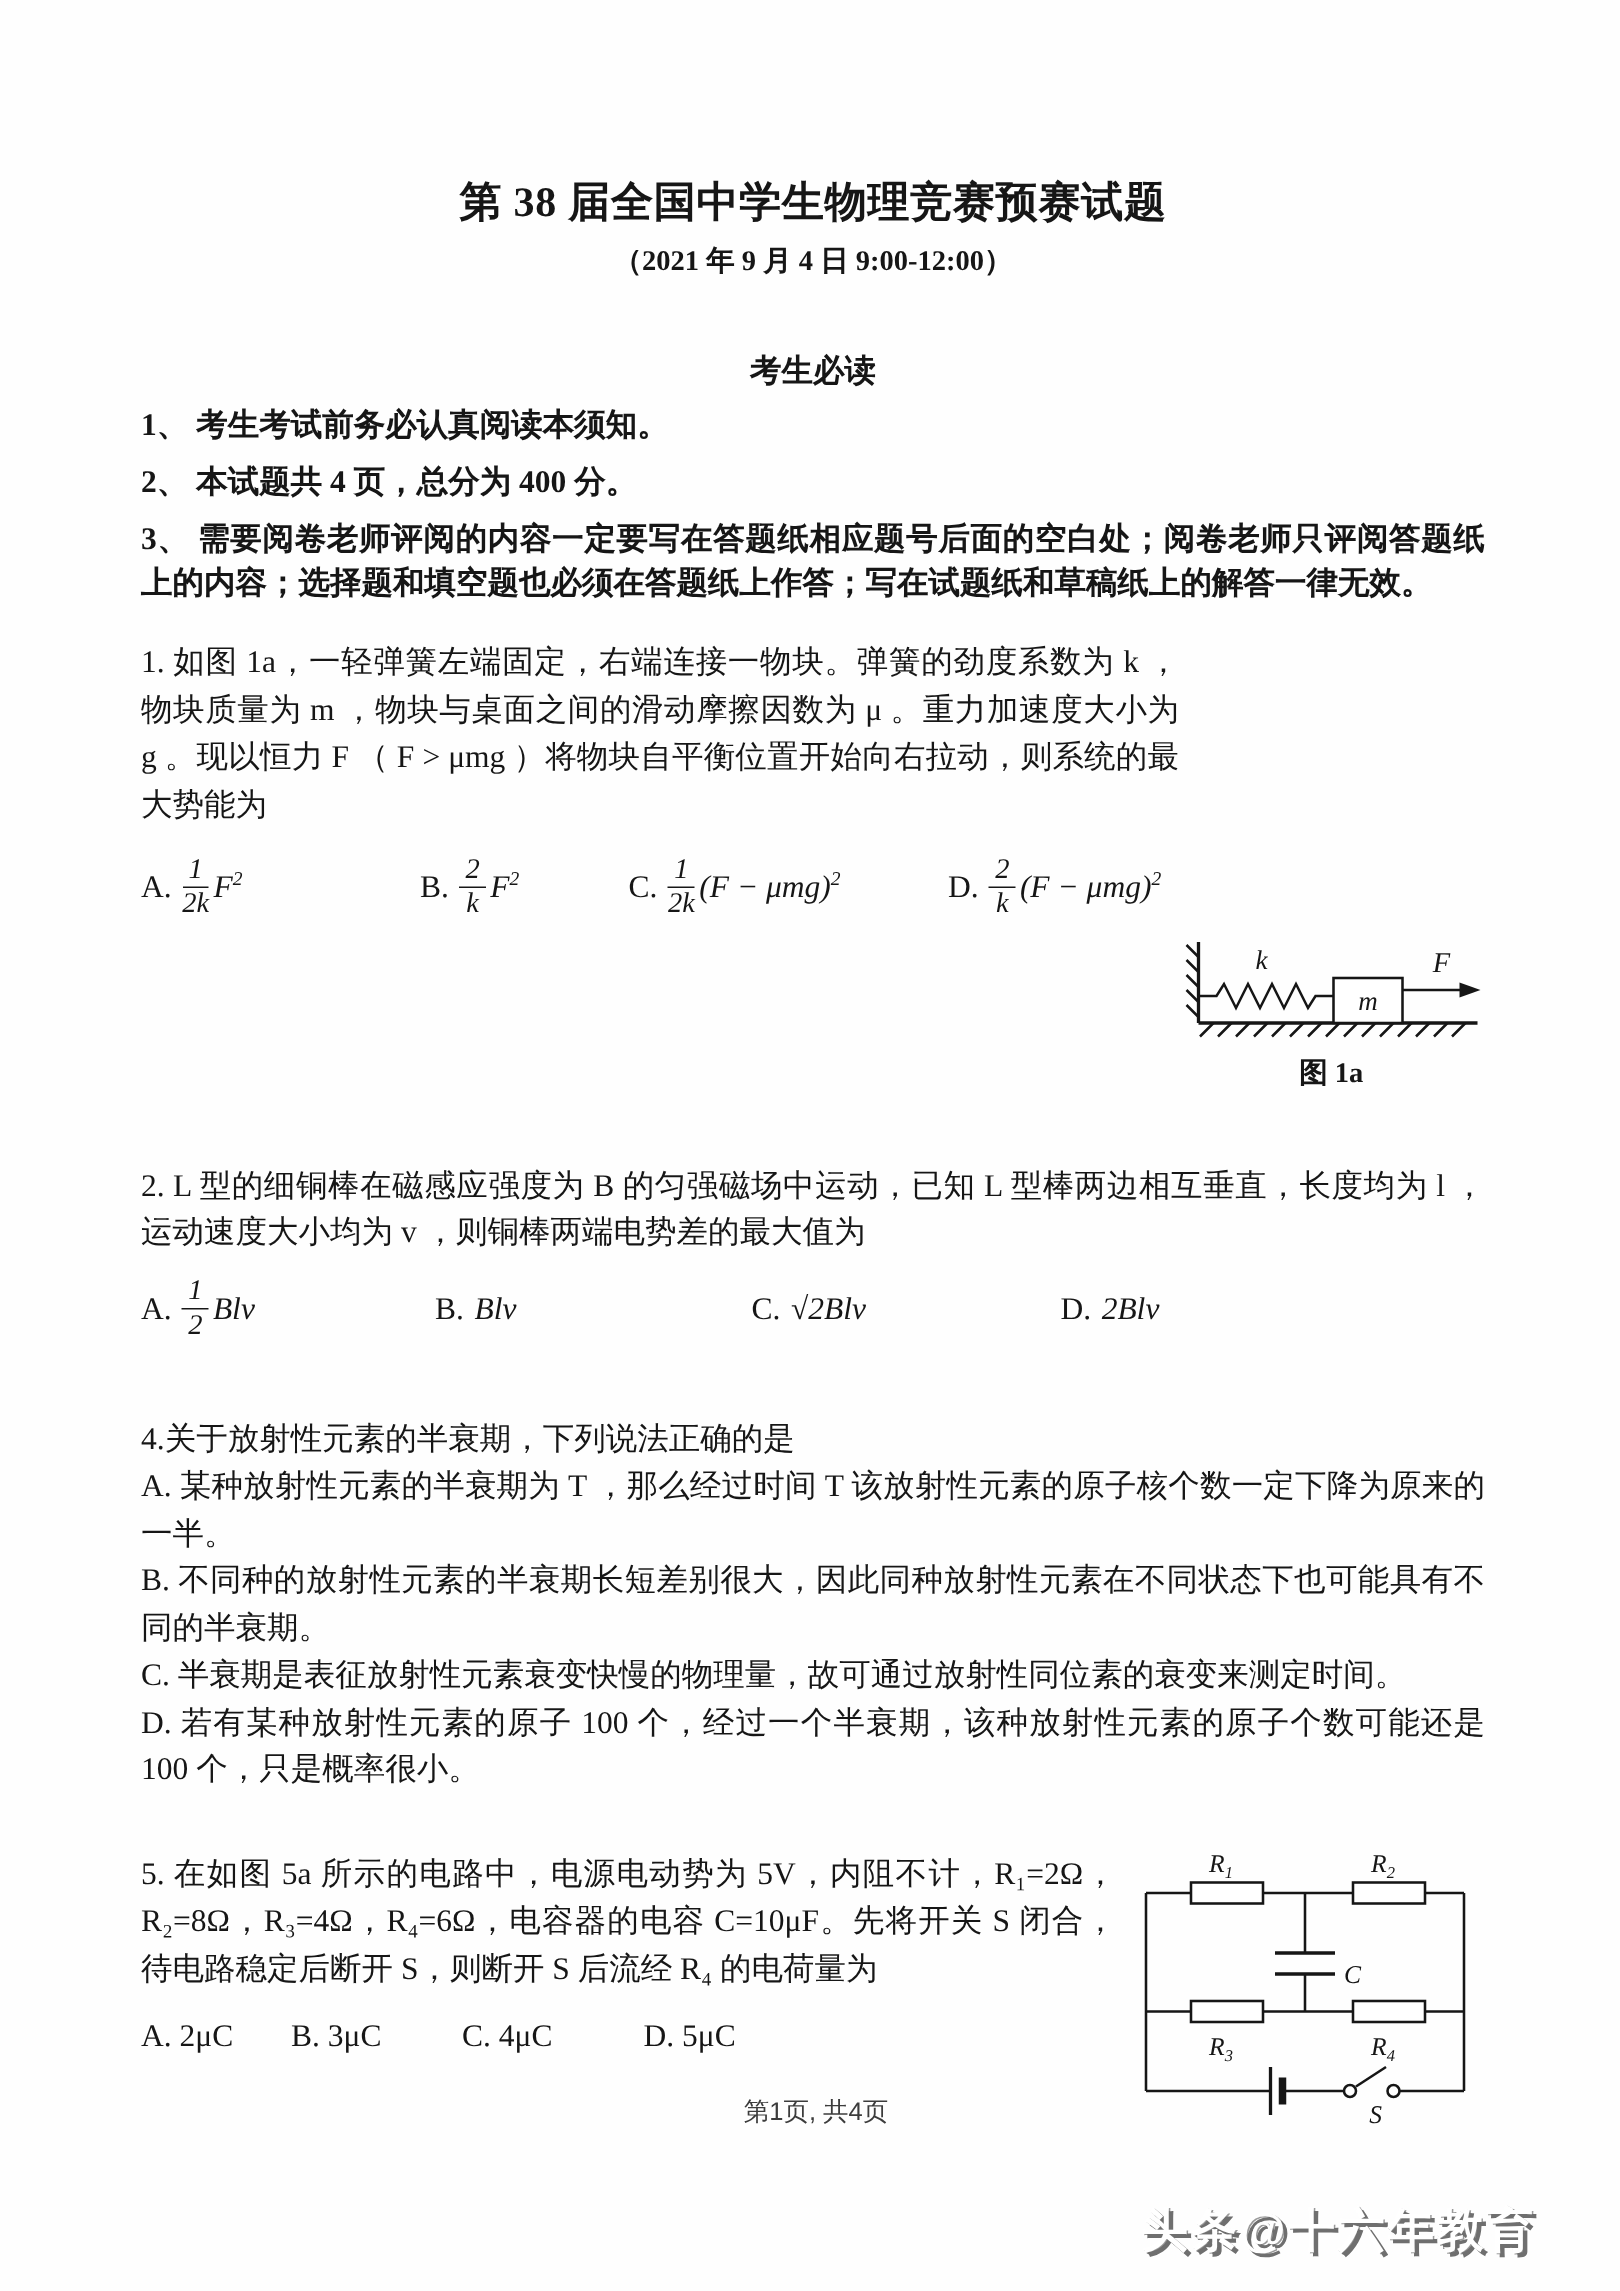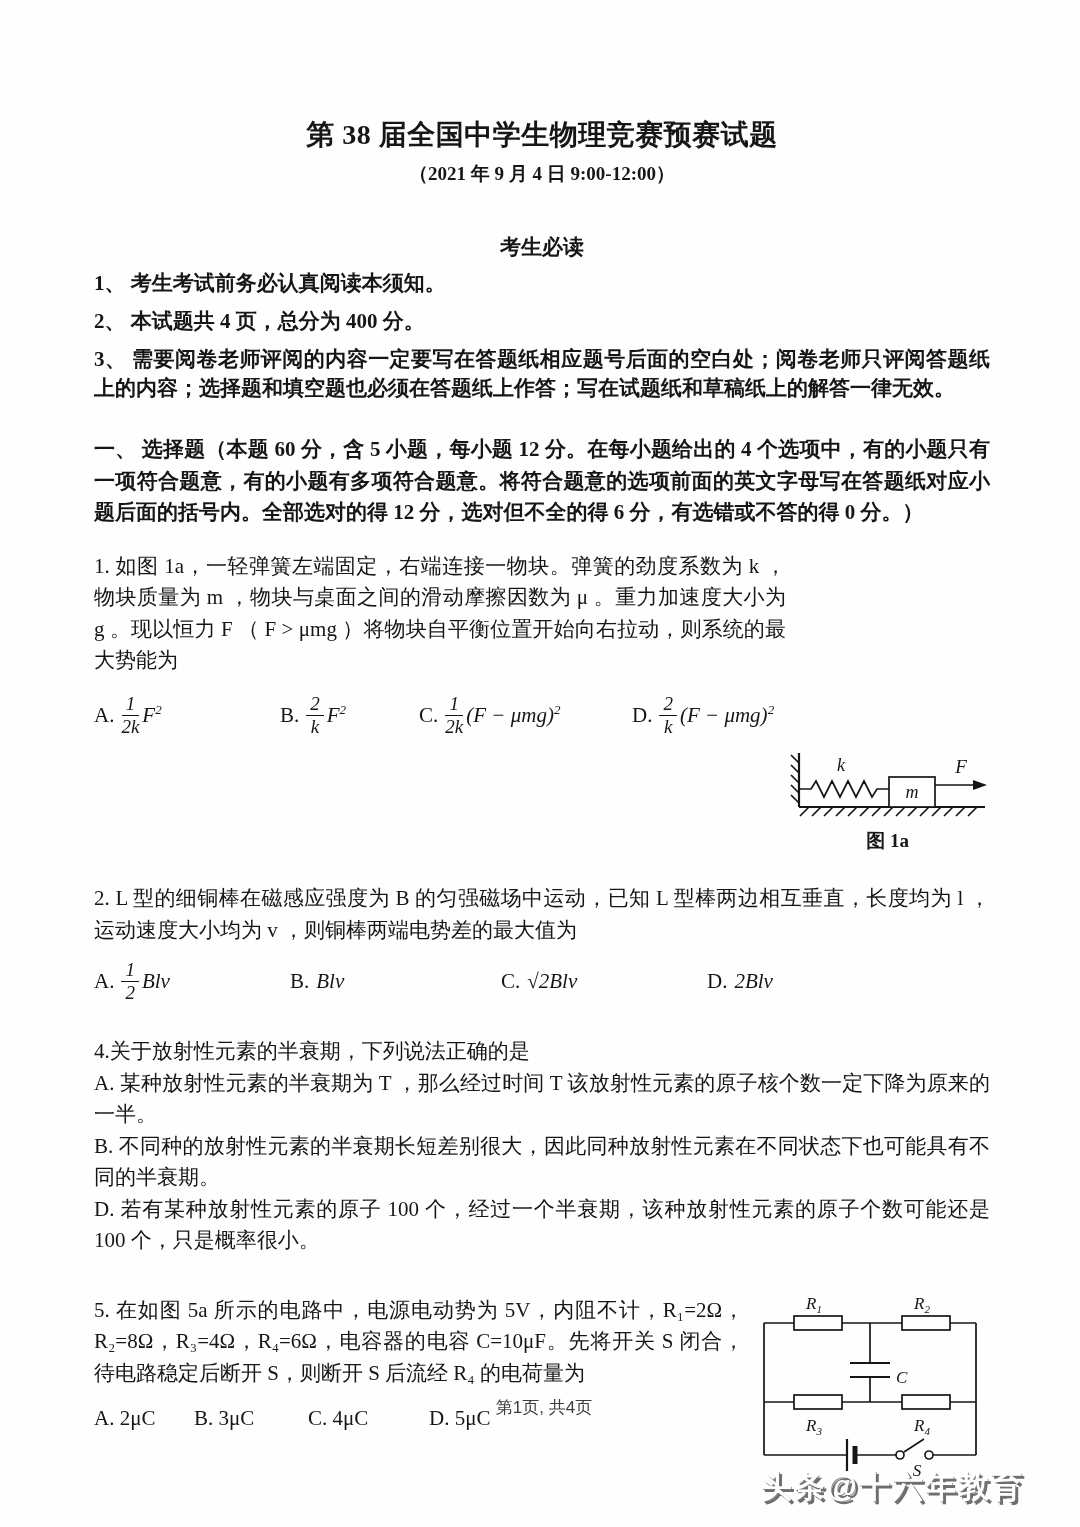--- a/index.html
+++ b/index.html
@@ -35,21 +35,21 @@
 
   .opt { display:inline-flex; align-items:center; white-space:nowrap; }
   .opt-label { margin-right:7px; }
   .frac { display:inline-flex; flex-direction:column; align-items:center; line-height:1.05;
           font-style:italic; font-size:19px; margin-right:3px; }
   .frac .num { border-bottom:1.5px solid #161616; padding:0 4px 1px; }
   .frac .den { padding-top:1px; }
   .expr { font-style:italic; }
   .expr sup { font-size:13px; }
 
-  .qblock { margin-top:28px; }
+  .qblock { margin-top:44px; }
   .optrow { display:flex; align-items:center; margin-top:14px; }
   .optrow.tall { height:54px; margin-top:8px; }
   .w195 { width:196px; } .w210 { width:211px; } .w205 { width:206px; }
   .q5row { display:flex; margin-top:38px; align-items:flex-start; }
   .q5-left { width:650px; flex:0 0 auto; }
   .q5opts .a { width:100px; } .q5opts .b { width:114px; } .q5opts .c { width:121px; }
 
   .q4opt { text-align:justify; }
 
   .footer { position:absolute; top:1396px; left:4px; width:100%; text-align:center;
@@ -72,21 +72,20 @@
 <div class="sheet">
 
   <div class="title">第 38 届全国中学生物理竞赛预赛试题</div>
   <div class="subtitle">（2021 年 9 月 4 日 9:00-12:00）</div>
 
   <div class="notice-heading">考生必读</div>
   <p class="notice-item">1、 考生考试前务必认真阅读本须知。</p>
   <p class="notice-item">2、 本试题共 4 页，总分为 400 分。</p>
   <p class="notice-item">3、 需要阅卷老师评阅的内容一定要写在答题纸相应题号后面的空白处；阅卷老师只评阅答题纸上的内容；选择题和填空题也必须在答题纸上作答；写在试题纸和草稿纸上的解答一律无效。</p>
 
-  <p class="section-intro">一、 选择题（本题 60 分，含 5 小题，每小题 12 分。在每小题给出的 4 个选项中，有的小题只有一项符合题意，有的小题有多项符合题意。将符合题意的选项前面的英文字母写在答题纸对应小题后面的括号内。全部选对的得 12 分，选对但不全的得 6 分，有选错或不答的得 0 分。）</p>
 
   <div class="q q1-row">
     <div class="q1-left">
       <p class="stem">1. 如图 1a，一轻弹簧左端固定，右端连接一物块。弹簧的劲度系数为 k ，物块质量为 m ，物块与桌面之间的滑动摩擦因数为 μ 。重力加速度大小为 g 。现以恒力 F （ F &gt; μmg ）将物块自平衡位置开始向右拉动，则系统的最大势能为</p>
       <div class="q1opts">
         <span class="opt o1">
           <span class="opt-label">A.</span>
           <span class="frac">
               <span class="num">1</span>
               <span class="den">2k</span>
@@ -161,20 +160,21 @@
         <span class="expr">2Blv</span>
       </span>
     </div>
   </div>
 
 
   <div class="q qblock">
     <p class="stem">4.关于放射性元素的半衰期，下列说法正确的是</p>
     <p class="q4opt">A. 某种放射性元素的半衰期为 T ，那么经过时间 T 该放射性元素的原子核个数一定下降为原来的一半。</p>
     <p class="q4opt">B. 不同种的放射性元素的半衰期长短差别很大，因此同种放射性元素在不同状态下也可能具有不同的半衰期。</p>
+    <p class="q4opt">C. 半衰期是表征放射性元素衰变快慢的物理量，故可通过放射性同位素的衰变来测定时间。</p>
     <p class="q4opt">D. 若有某种放射性元素的原子 100 个，经过一个半衰期，该种放射性元素的原子个数可能还是 100 个，只是概率很小。</p>
   </div>
 
   <div class="q q5row">
     <div class="q5-left">
       <p class="stem">5. 在如图 5a 所示的电路中，电源电动势为 5V，内阻不计，R₁=2Ω，R₂=8Ω，R₃=4Ω，R₄=6Ω，电容器的电容 C=10μF。先将开关 S 闭合，待电路稳定后断开 S，则断开 S 后流经 R₄ 的电荷量为</p>
       <div class="optrow q5opts">
         <span class="opt a">A. 2μC</span>
         <span class="opt b">B. 3μC</span>
         <span class="opt c">C. 4μC</span>

